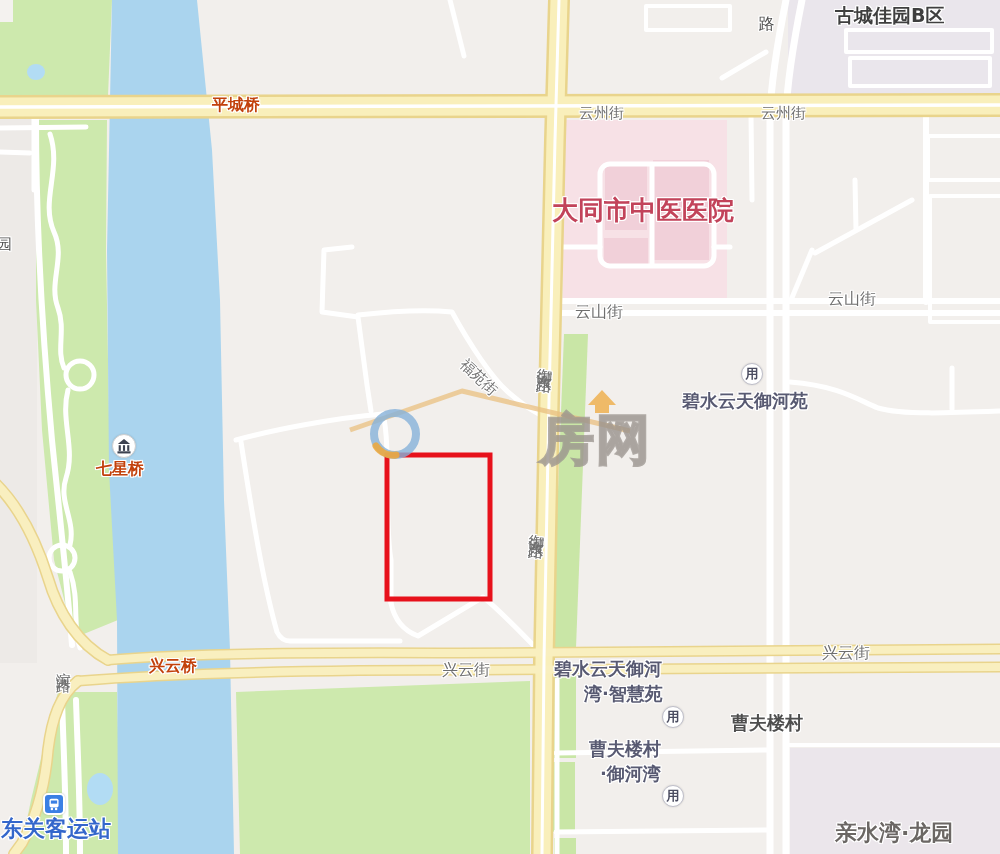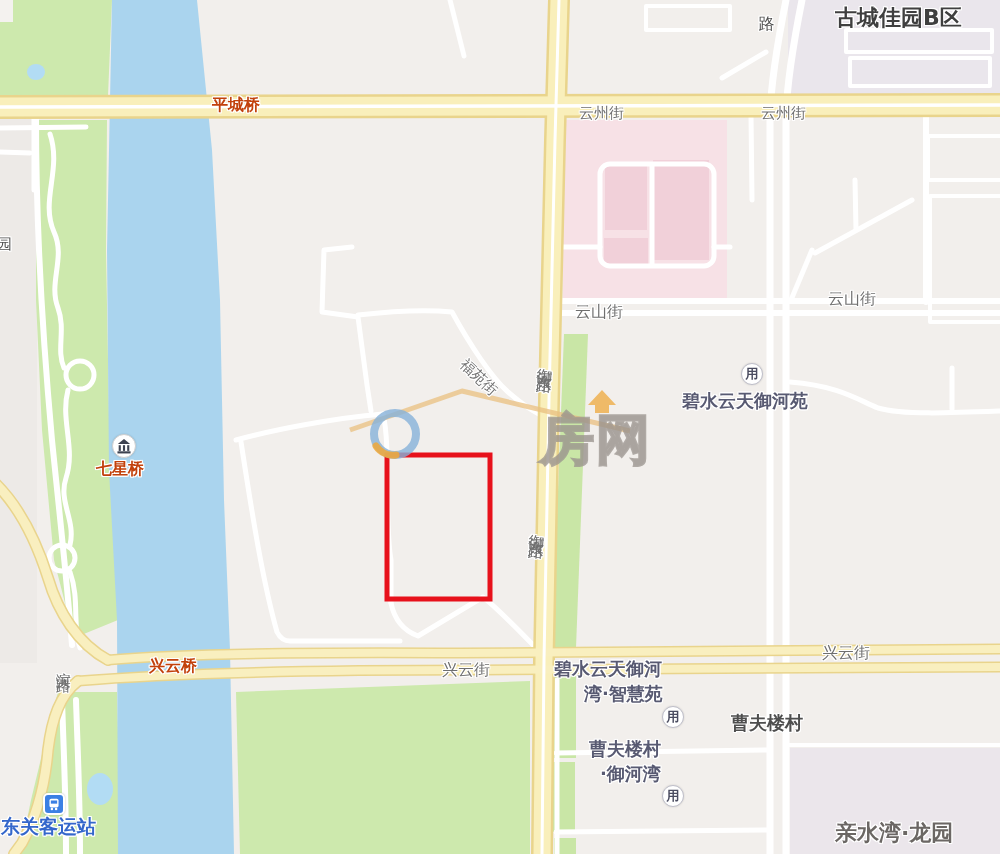--- a/index.html
+++ b/index.html
@@ -3,25 +3,25 @@
 <meta charset="utf-8">
 <style>
   html,body{margin:0;padding:0;}
   body{font-family:"DejaVu Sans","Liberation Sans",sans-serif;}
   #stage{position:relative;width:1000px;height:854px;overflow:hidden;background:#f2efec;}
   #map-svg{position:absolute;left:0;top:0;}
   .lbl{position:absolute;white-space:nowrap;line-height:1.15;
        text-shadow:1px 0 0 #fff,-1px 0 0 #fff,0 1px 0 #fff,0 -1px 0 #fff,1px 1px 0 #fff,-1px -1px 0 #fff,1px -1px 0 #fff,-1px 1px 0 #fff;}
   .lbl-road{color:#6f6f6f;font-size:15px;}
   .lbl-dark{color:#c2410c;font-size:16px;font-weight:600;}
-  .lbl-area{color:#3f3f3f;font-size:22px;font-weight:bold;}
+  .lbl-area{color:#3f3f3f;font-size:19px;font-weight:bold;}
   .lbl-area2{color:#6b6764;font-size:22px;font-weight:bold;}
   .lbl-comm{color:#585a72;font-size:18px;font-weight:600;}
   .lbl-hospital{color:#c2435a;font-size:26px;font-weight:bold;}
-  .lbl-bus{color:#3467cb;font-size:19px;font-weight:bold;}
+  .lbl-bus{color:#3467cb;font-size:22px;font-weight:bold;}
   .vert{writing-mode:vertical-rl;letter-spacing:3px;}
   .poi{position:absolute;width:22px;height:22px;border-radius:50%;background:#fff;
        border:1px solid #bfbfca;box-sizing:border-box;display:flex;align-items:center;justify-content:center;
        color:#4a4c60;font-size:13px;font-weight:bold;box-shadow:0 0 2px rgba(0,0,0,.15);}
   .museum{position:absolute;width:24px;height:24px;border-radius:50%;background:#fff;
        border:1px solid #cfcfcf;box-sizing:border-box;display:flex;align-items:center;justify-content:center;
        box-shadow:0 0 2px rgba(0,0,0,.15);}
   .busicon{position:absolute;width:22px;height:22px;border-radius:5px;background:#3b80e4;
        border:2px solid #fff;box-sizing:border-box;box-shadow:0 0 2px rgba(0,0,0,.25);
        display:flex;align-items:center;justify-content:center;}
@@ -186,20 +186,21 @@
     </div>
   <div class="poi" style="left:662px;top:785px;">
     <span>用</span>
     </div>
 
   <div class="lbl lbl-dark vert" style="left:757px;top:3px;font-weight:400;color:#4f4f4f;">路</div>
   <div class="lbl lbl-area" style="left:835px;top:5px;">古城佳园B区</div>
   <div class="lbl lbl-dark" style="left:212px;top:96px;">平城桥</div>
   <div class="lbl lbl-road" style="left:579px;top:105px;">云州街</div>
   <div class="lbl lbl-road" style="left:761px;top:105px;">云州街</div>
+  <div class="lbl lbl-hospital" style="left:552px;top:196px;">大同市中医医院</div>
   <div class="lbl lbl-road" style="left:575px;top:303px;font-size:16px;">云山街</div>
   <div class="lbl lbl-road" style="left:828px;top:290px;font-size:16px;">云山街</div>
   <div class="lbl lbl-comm" style="left:682px;top:391px;">碧水云天御河苑</div>
   <div class="lbl lbl-road" style="left:468px;top:356px;transform:rotate(43deg);transform-origin:left top;">福苑街</div>
   <div class="lbl lbl-road vert" style="left:536px;top:356px;transform:rotate(4deg);font-size:16px;">御河东路</div>
   <div class="lbl lbl-road vert" style="left:528px;top:522px;transform:rotate(4deg);font-size:16px;">御河东路</div>
   <div class="lbl lbl-dark" style="left:96px;top:460px;">七星桥</div>
   <div class="lbl lbl-dark" style="left:149px;top:657px;">兴云桥</div>
   <div class="lbl lbl-road vert" style="left:54px;top:660px;">滨河路</div>
   <div class="lbl lbl-road" style="left:442px;top:661px;font-size:16px;">兴云街</div>

